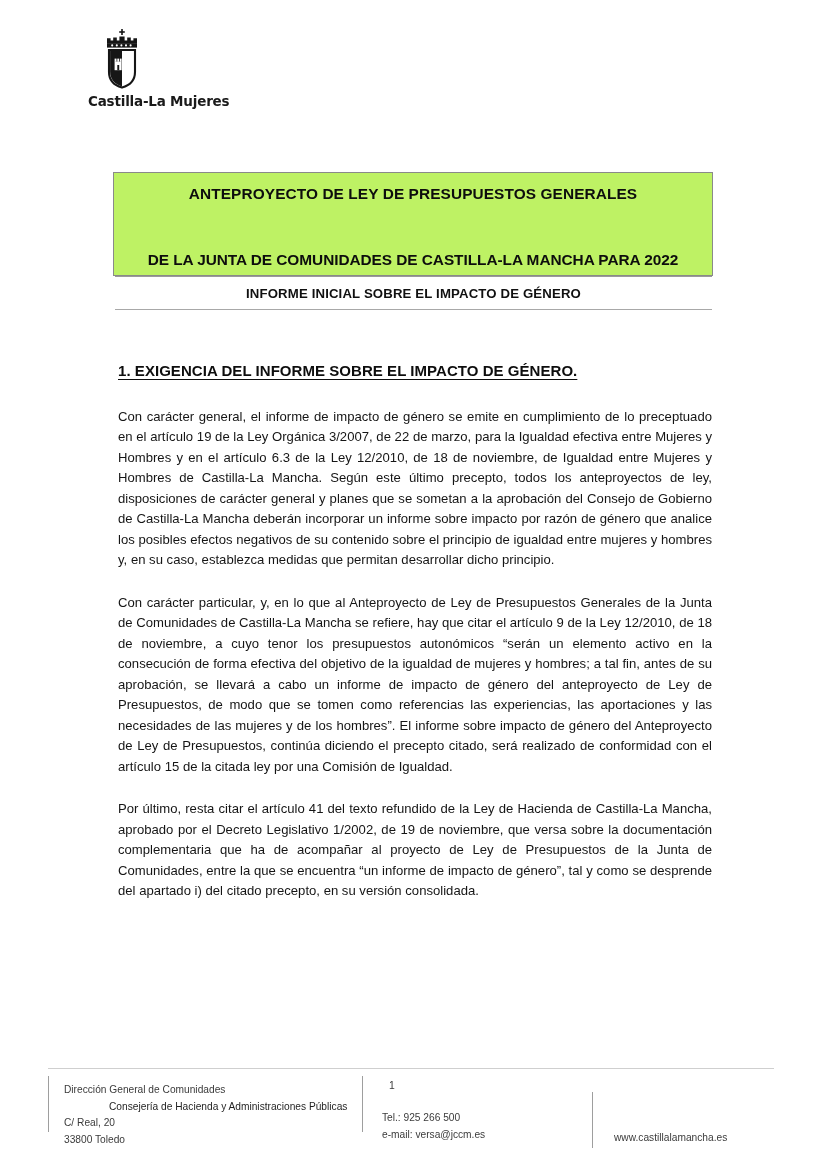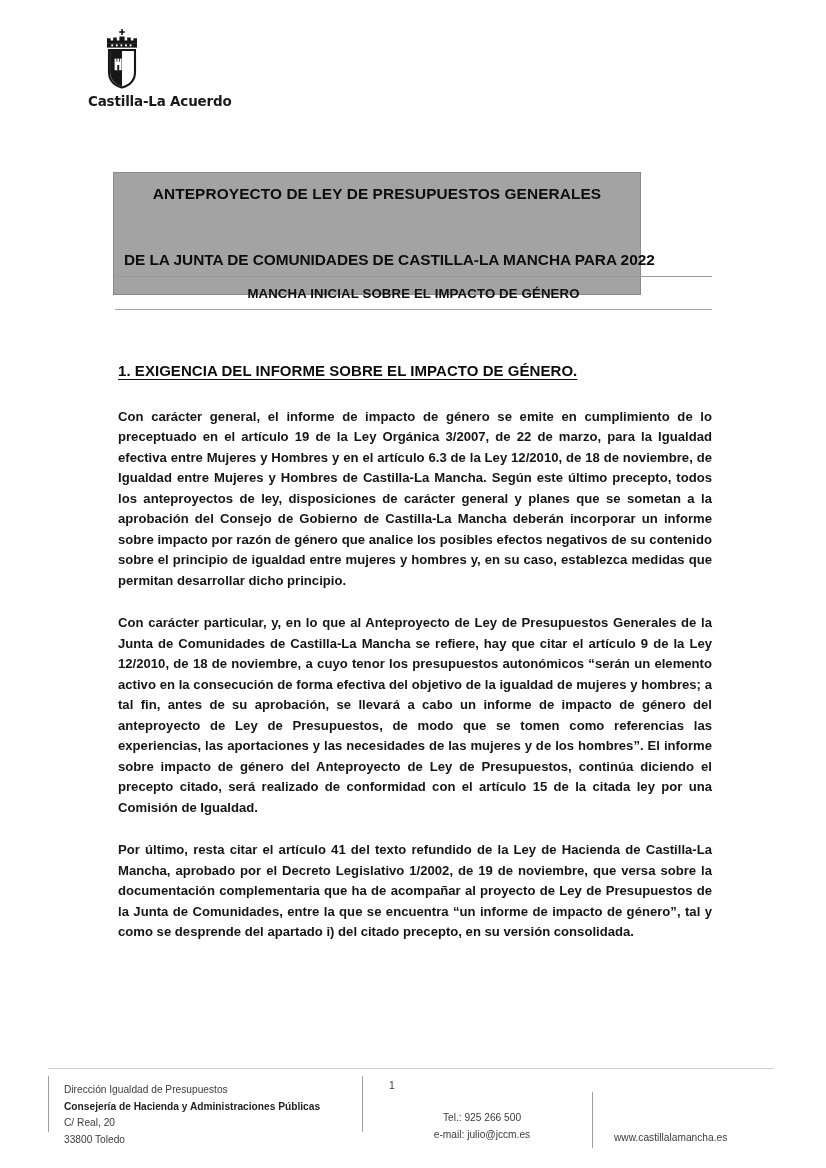--- a/index.html
+++ b/index.html
@@ -40,26 +40,26 @@
     color: #1a1a1a;
     font-family: "DejaVu Sans", sans-serif;
     white-space: nowrap;
   }
 
   
   .title-box {
     position: absolute;
     left: 113px;
     top: 172px;
-    width: 528px;
+    width: 600px;
     box-sizing: border-box;
     border: 1px solid #8a8a8a;
-    padding: 10px 10px 22px 10px;
+    padding: 10px 10px 3px 10px;
     text-align: center;
-    background: #a3a3a3;
+    background: #bef264;
   }
   .title-line {
     font-size: 15.4px;
     font-weight: bold;
     letter-spacing: 0.1px;
     line-height: 1.45;
     color: #0d0d0d;
     white-space: nowrap;
   }
   .title-line.l2 { letter-spacing: -0.05px; margin-top: 44px; }
@@ -104,21 +104,20 @@
   }
   p.para {
     margin: 0 0 22px 0;
     font-size: 13.1px;
     line-height: 1.565;
     text-align: justify;
     text-justify: inter-word;
     letter-spacing: 0.01px;
     color: #151515;
     hyphens: none;
-    font-weight: bold;
   }
   p.para:last-child { margin-bottom: 12px; }
 
   
   .footer {
     position: absolute;
     left: 0;
     top: 1068px;
     width: 826px;
     height: 100px;
@@ -141,23 +140,23 @@
   .vrule.v3 { left: 592px; top: 24px; height: 56px; }
 
   .foot-col {
     position: absolute;
     font-family: "Liberation Sans", sans-serif;
     color: #3b3b3b;
     font-size: 10.2px;
     line-height: 1.62;
   }
   .foot-col.left  { left: 64px;  top: 14px; width: 290px; }
-  .foot-col.mid   { left: 382px; top: 42px; width: 200px; text-align: center; }
+  .foot-col.mid   { left: 382px; top: 42px; width: 200px; }
   .foot-col.right { left: 614px; top: 62px; width: 200px; }
-  .foot-strong { font-weight: bold; color: #1f1f1f; }
+  .foot-strong { font-weight: normal; color: #1f1f1f; margin-left: 45px; }
   .page-number {
     position: absolute;
     left: 362px;
     top: 12px;
     width: 60px;
     text-align: center;
     font-size: 10.4px;
     color: #3b3b3b;
     font-family: "Liberation Sans", sans-serif;
   }
@@ -195,59 +194,59 @@
           <rect x="20.6" y="33.6" width="7.0" height="8.6"></rect>
           <rect x="20.6" y="30.6" width="1.9" height="3.2"></rect>
           <rect x="23.3" y="30.6" width="1.9" height="3.2"></rect>
           <rect x="26.0" y="30.6" width="1.6" height="3.2"></rect>
         </g>
         <g fill="#161616">
           <rect x="23.3" y="37.0" width="1.9" height="5.2"></rect>
         </g>
       </svg>
     </div>
-    <div class="brand-name">Castilla-La Acuerdo</div>
+    <div class="brand-name">Castilla-La Mujeres</div>
   </div>
 
   <div class="title-box">
     <div class="title-line l1">ANTEPROYECTO DE LEY DE PRESUPUESTOS GENERALES</div>
     <div class="title-line l2">DE LA JUNTA DE COMUNIDADES DE CASTILLA-LA MANCHA PARA 2022</div>
   </div>
 
   <div class="subtitle-block">
     <div class="rule"></div>
-    <div class="subtitle-text">MANCHA INICIAL SOBRE EL IMPACTO DE GÉNERO</div>
+    <div class="subtitle-text">INFORME INICIAL SOBRE EL IMPACTO DE GÉNERO</div>
     <div class="rule thin"></div>
   </div>
 
   <div class="body-area">
     <div class="section-heading">1. EXIGENCIA DEL INFORME SOBRE EL IMPACTO DE GÉNERO.</div>
     <p class="para">Con carácter general, el informe de impacto de género se emite en cumplimiento de lo preceptuado en el artículo 19 de la Ley Orgánica 3/2007, de 22 de marzo, para la Igualdad efectiva entre Mujeres y Hombres y en el artículo 6.3 de la Ley 12/2010, de 18 de noviembre, de Igualdad entre Mujeres y Hombres de Castilla-La Mancha. Según este último precepto, todos los anteproyectos de ley, disposiciones de carácter general y planes que se sometan a la aprobación del Consejo de Gobierno de Castilla-La Mancha deberán incorporar un informe sobre impacto por razón de género que analice los posibles efectos negativos de su contenido sobre el principio de igualdad entre mujeres y hombres y, en su caso, establezca medidas que permitan desarrollar dicho principio.</p>
     <p class="para">Con carácter particular, y, en lo que al Anteproyecto de Ley de Presupuestos Generales de la Junta de Comunidades de Castilla-La Mancha se refiere, hay que citar el artículo 9 de la Ley 12/2010, de 18 de noviembre, a cuyo tenor los presupuestos autonómicos “serán un elemento activo en la consecución de forma efectiva del objetivo de la igualdad de mujeres y hombres; a tal fin, antes de su aprobación, se llevará a cabo un informe de impacto de género del anteproyecto de Ley de Presupuestos, de modo que se tomen como referencias las experiencias, las aportaciones y las necesidades de las mujeres y de los hombres”. El informe sobre impacto de género del Anteproyecto de Ley de Presupuestos, continúa diciendo el precepto citado, será realizado de conformidad con el artículo 15 de la citada ley por una Comisión de Igualdad.</p>
     <p class="para">Por último, resta citar el artículo 41 del texto refundido de la Ley de Hacienda de Castilla-La Mancha, aprobado por el Decreto Legislativo 1/2002, de 19 de noviembre, que versa sobre la documentación complementaria que ha de acompañar al proyecto de Ley de Presupuestos de la Junta de Comunidades, entre la que se encuentra “un informe de impacto de género”, tal y como se desprende del apartado i) del citado precepto, en su versión consolidada.</p>
   </div>
 
   <div class="footer">
     <div class="footer-topline"></div>
     <div class="vrule v1"></div>
     <div class="vrule v2"></div>
     <div class="vrule v3"></div>
 
     <div class="page-number">1</div>
 
     <div class="foot-col left">
-      <div>Dirección Igualdad de Presupuestos</div>
+      <div>Dirección General de Comunidades</div>
       <div class="foot-strong">Consejería de Hacienda y Administraciones Públicas</div>
       <div>C/ Real, 20</div>
       <div>33800 Toledo</div>
     </div>
 
     <div class="foot-col mid">
       <div>Tel.: 925 266 500</div>
-      <div>e-mail: julio@jccm.es</div>
+      <div>e-mail: versa@jccm.es</div>
     </div>
 
     <div class="foot-col right">
       <div>www.castillalamancha.es</div>
     </div>
   </div>
 
 </div>
 
 </body></html>

